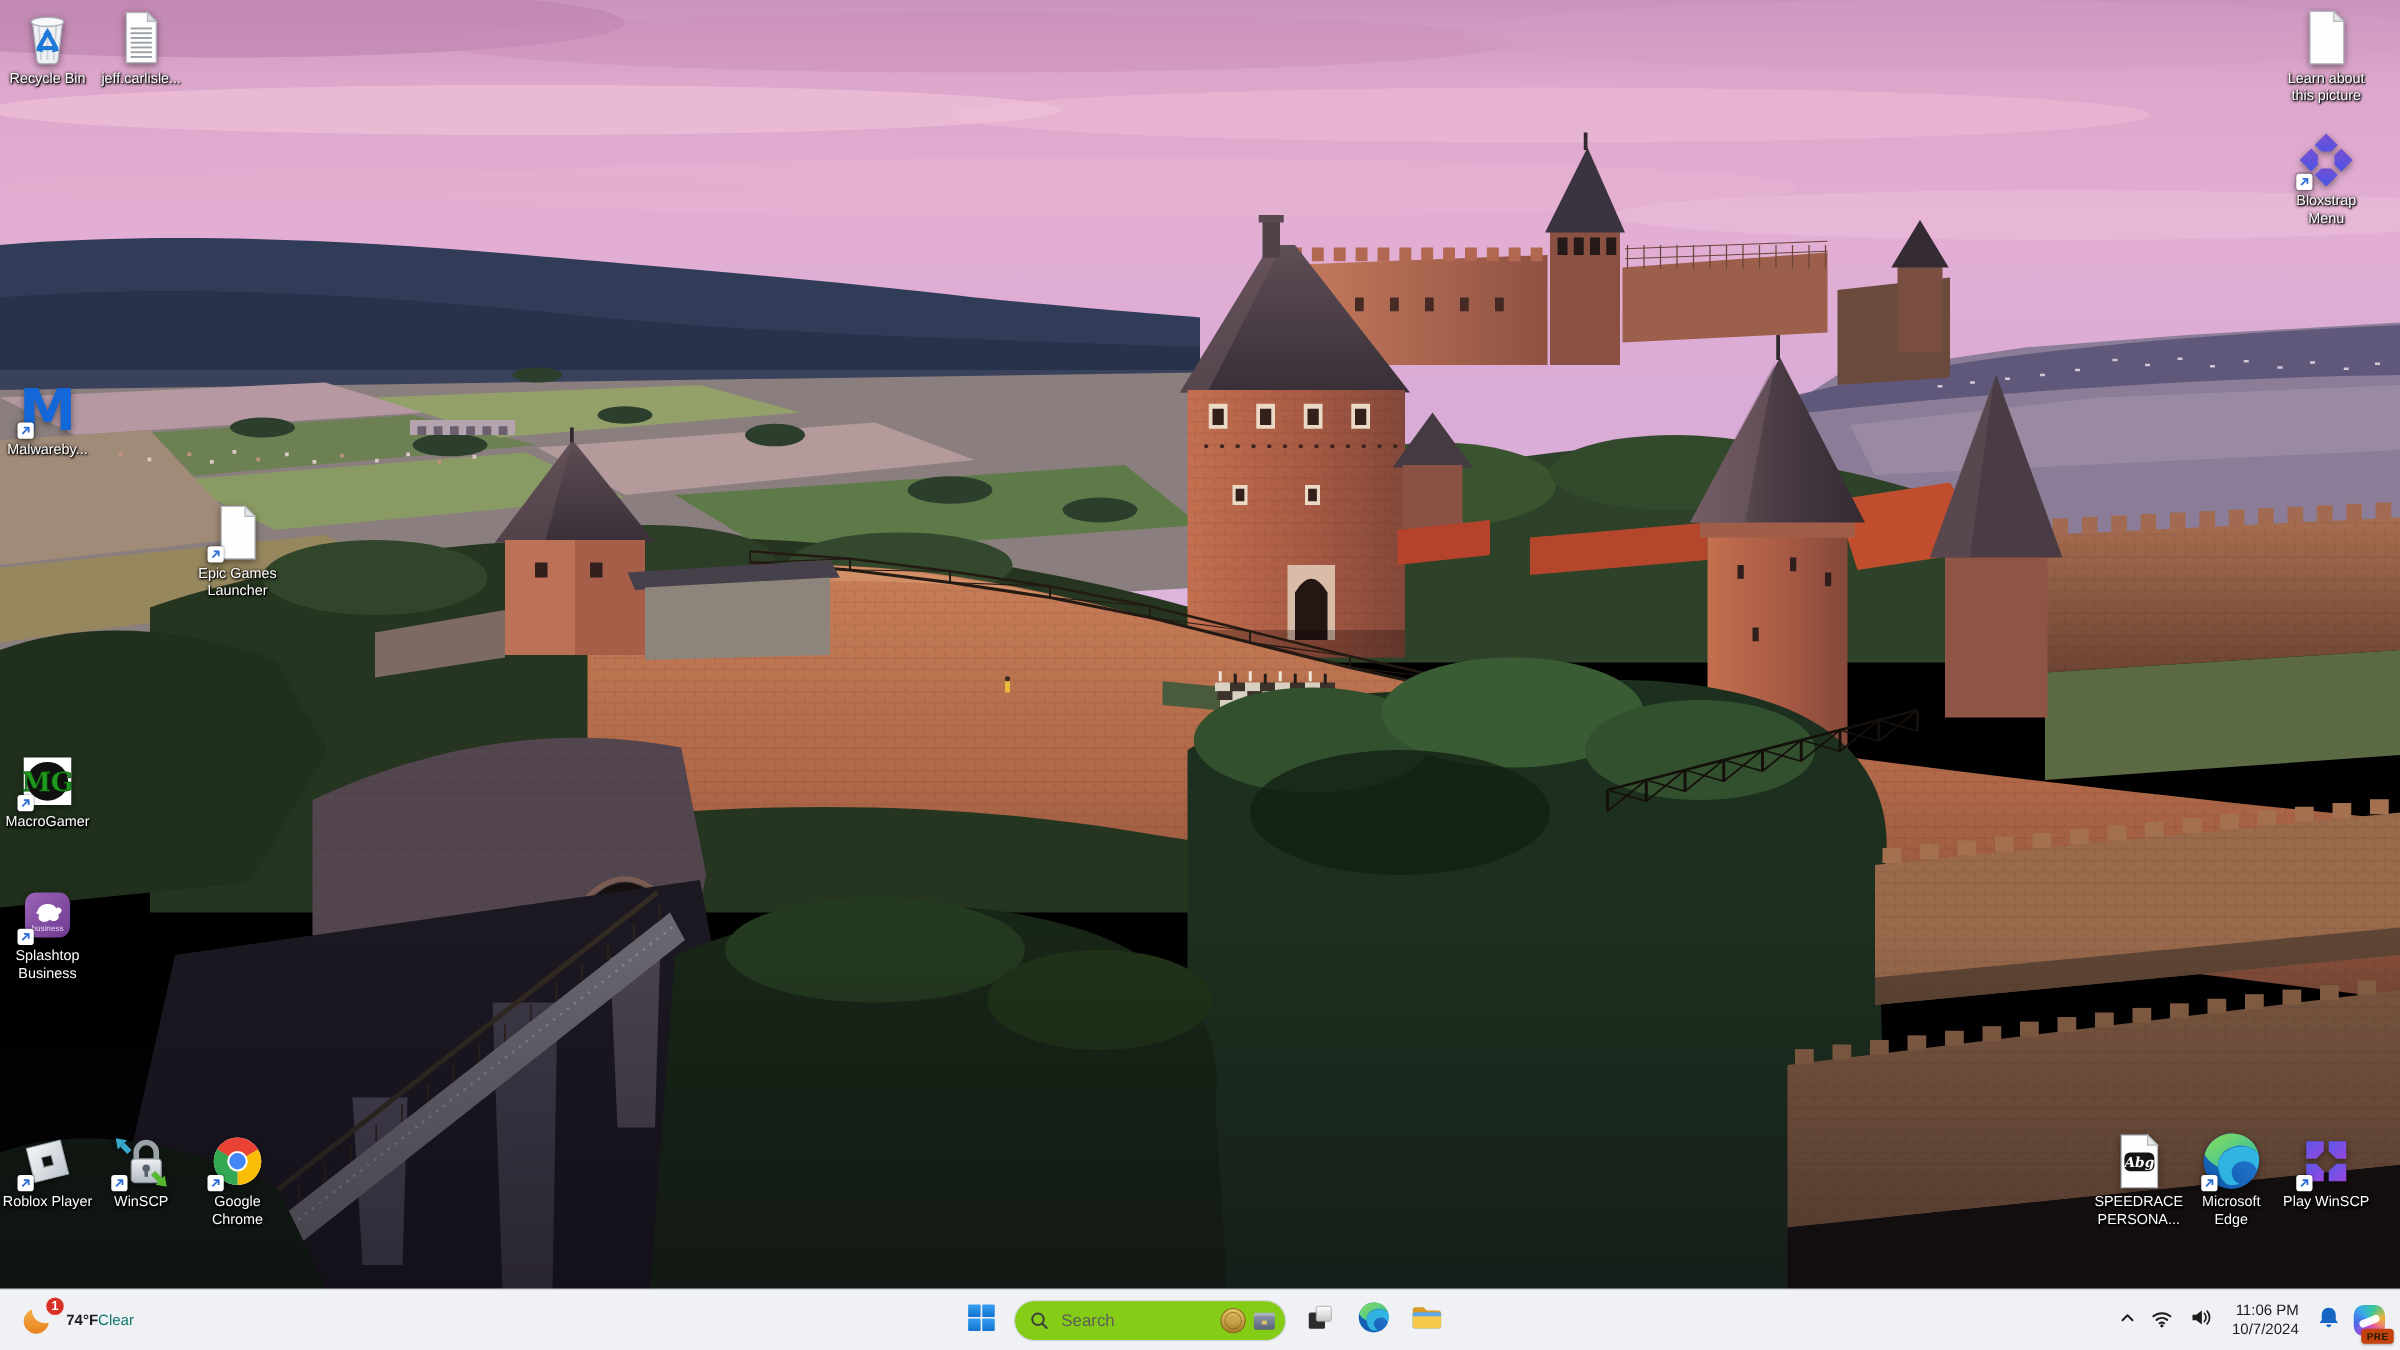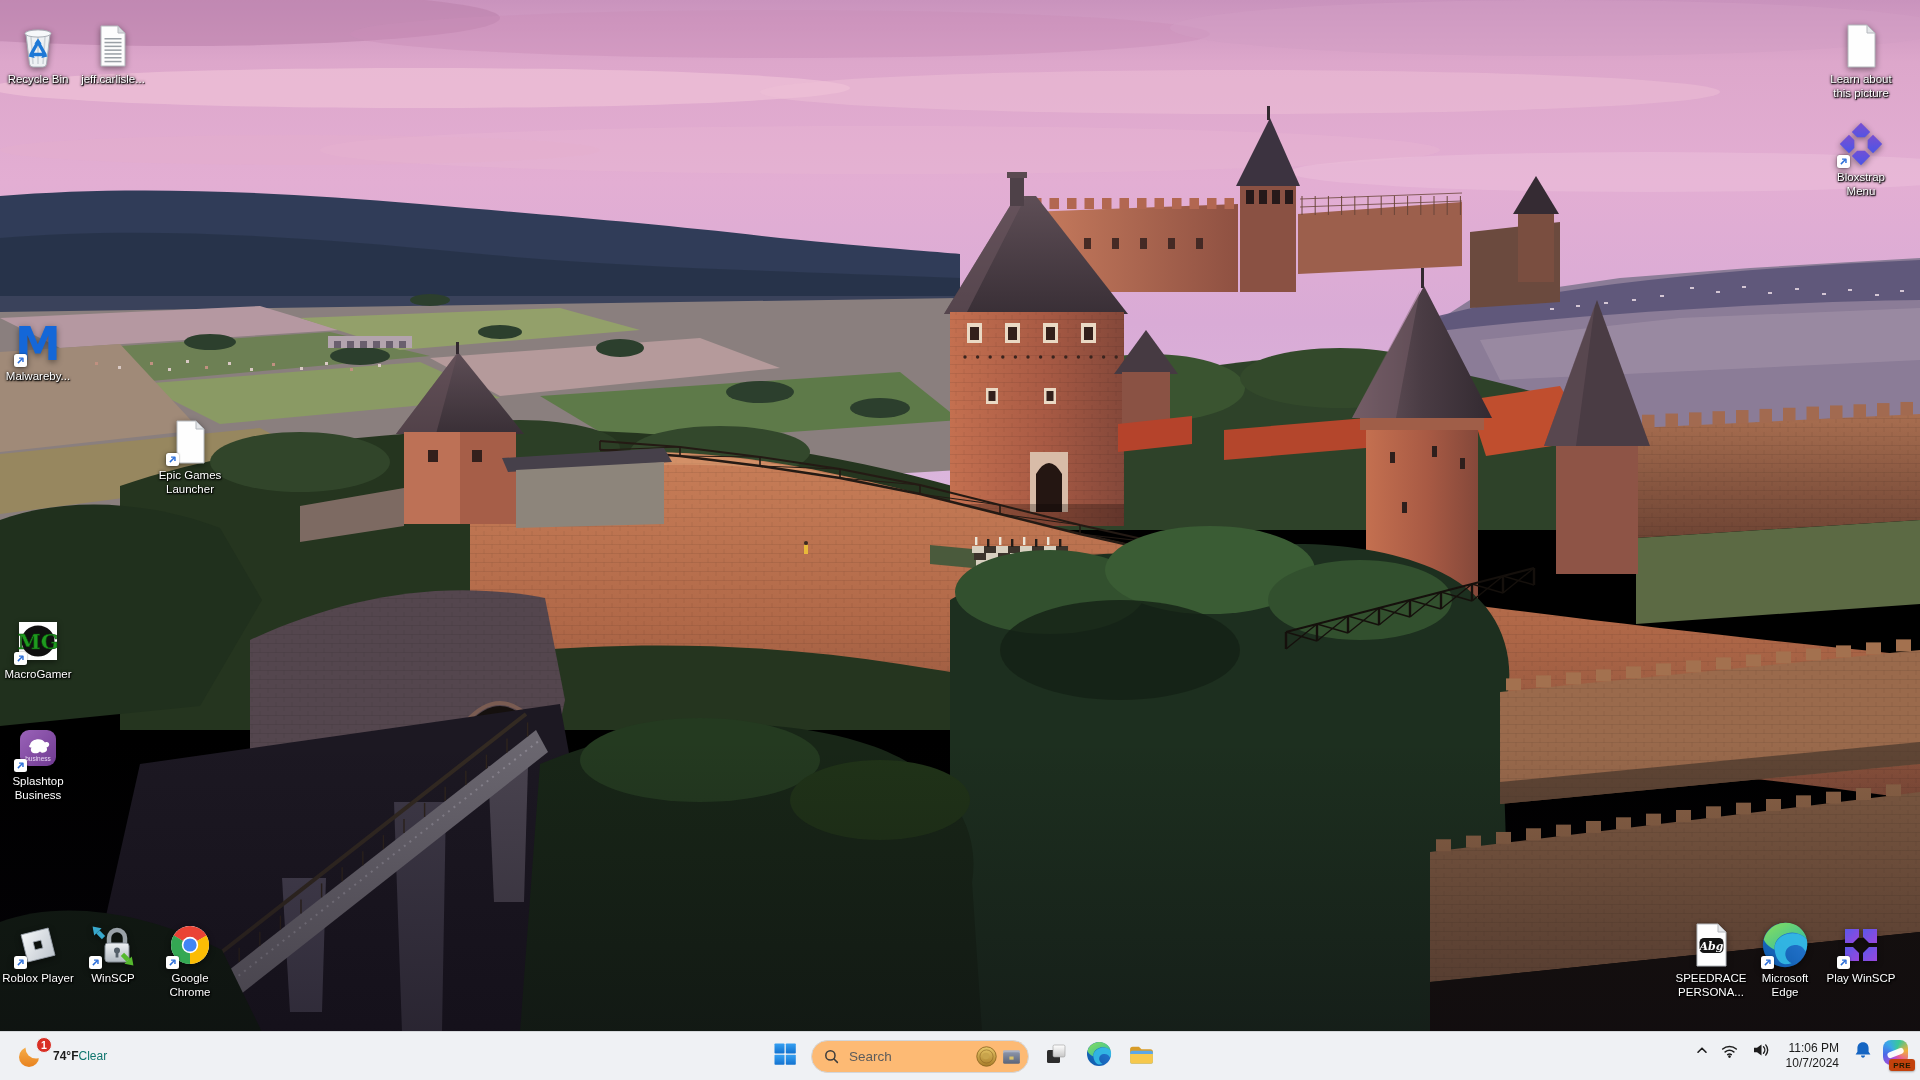--- a/index.html
+++ b/index.html
@@ -1,21 +1,21 @@
 <!DOCTYPE html>
 <html><head>
 <meta charset="utf-8">
 <style>
   html,body{margin:0;padding:0;background:#000;}
   .screen{position:relative;width:1920px;height:1080px;overflow:hidden;
           font-family:"Liberation Sans",sans-serif;}
   #wallpaper{position:absolute;left:0;top:0;width:1920px;height:1032px;display:block;}
 
   
-  #icons-layer{position:absolute;left:0;top:16px;width:1920px;height:968px;}
+  #icons-layer{position:absolute;left:0;top:0;width:1920px;height:968px;}
   .desk-icon{position:absolute;width:76px;text-align:center;}
   .di-art{width:48px;height:48px;margin:0 auto;position:relative;
           filter:drop-shadow(0 2px 3px rgba(0,0,0,.45));}
   .di-art svg{width:100%;height:100%;display:block;}
   .di-label{margin-top:3px;font-size:11.5px;line-height:1.18;color:#fff;white-space:pre-line;
             text-shadow:0 1px 2px rgba(0,0,0,.95),0 0 3px rgba(0,0,0,.85),1px 1px 1px rgba(0,0,0,.9);}
   .sc-badge{position:absolute;left:0px;bottom:0px;width:13px;height:13px;background:#fff;
             border-radius:2.5px;box-shadow:0 0 2px rgba(0,0,0,.5);display:flex;
             align-items:center;justify-content:center;}
   .sc-badge svg{width:11px;height:11px;}
@@ -29,28 +29,28 @@
   .wx-badge{position:absolute;top:-4px;right:-6px;min-width:16px;height:16px;border-radius:8px;
             background:#d93025;color:#fff;font-size:10.5px;font-weight:700;display:flex;
             align-items:center;justify-content:center;border:1.5px solid #eff1f4;padding:0 2px;box-sizing:border-box;}
   .wx-text{display:flex;flex-direction:row;justify-content:center;line-height:1.25;}
   .wx-temp{font-size:12px;font-weight:700;color:#1d1d1d;}
   .wx-cond{font-size:12px;color:#0f766e;}
 
   .tb-center{position:absolute;left:763px;bottom:0;height:48px;display:flex;align-items:center;}
   .tb-btn{width:40px;height:40px;border-radius:5px;display:flex;align-items:center;
           justify-content:center;margin:0 1.5px;}
-  .search-pill{width:218px;height:33px;margin:0 5px;background:#fdba74;border:1px solid #d3d6da;
+  .search-pill{width:218px;height:33px;margin:0 5px;background:#84cc16;border:1px solid #d3d6da;
                border-radius:17px;display:flex;align-items:center;padding:0 5px 0 12px;box-sizing:border-box;}
   .search-pill input{border:none;outline:none;background:transparent;flex:1;font-size:13.5px;
                      color:#444;font-family:"Liberation Sans",sans-serif;min-width:0;}
   .search-pill input::placeholder{color:#5c5c5c;opacity:1;}
   .sp-imgs{display:flex;align-items:center;gap:2px;}
 
-  .tb-tray{position:absolute;right:8px;bottom:0;height:48px;display:flex;}
+  .tb-tray{position:absolute;right:8px;bottom:0;height:48px;display:flex;align-items:center;}
   .tray-btn{height:40px;display:flex;align-items:center;justify-content:center;border-radius:5px;}
   .tray-sm{width:26px;}
   .clock{display:flex;flex-direction:column;align-items:flex-end;justify-content:center;
          line-height:1.25;margin:0 9px;}
   .clock div{font-size:12px;color:#1b1b1b;}
   .bell-wrap{width:30px;}
   .copilot-wrap{position:relative;width:34px;height:40px;display:flex;align-items:center;justify-content:center;}
   .copilot-logo{position:relative;width:25px;height:25px;border-radius:8px;
     background:conic-gradient(from 140deg,#e85a9a,#b04fd8,#4a68e8,#3aa8e8,#38c89a,#f0b03a,#e85a9a);}
   .copilot-logo::after{content:'';position:absolute;left:4px;top:10px;width:17px;height:5.5px;

